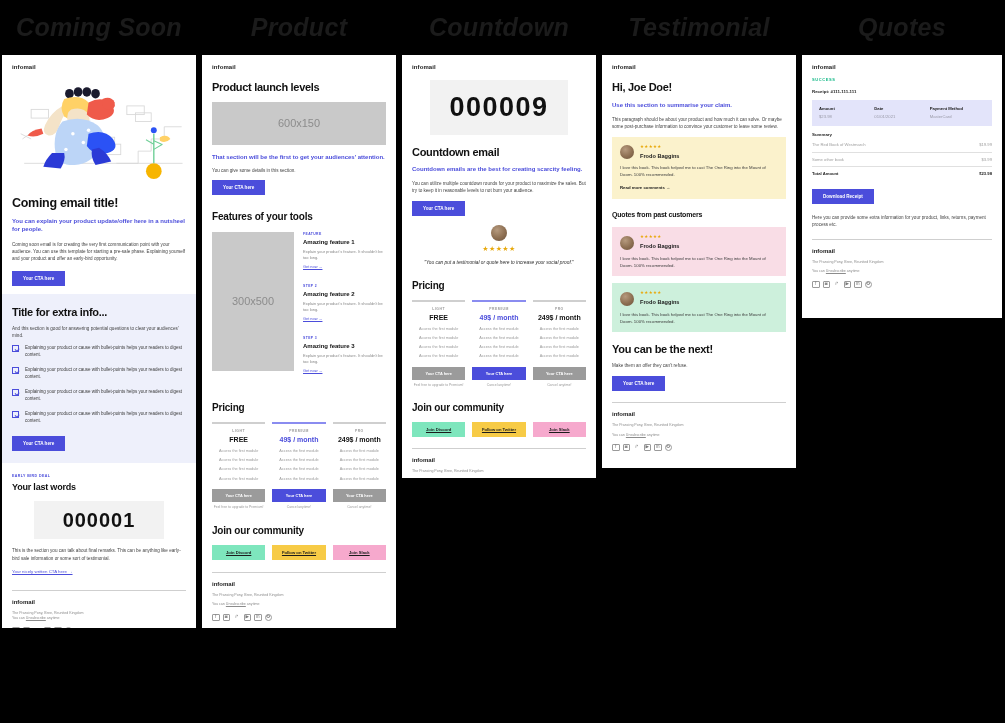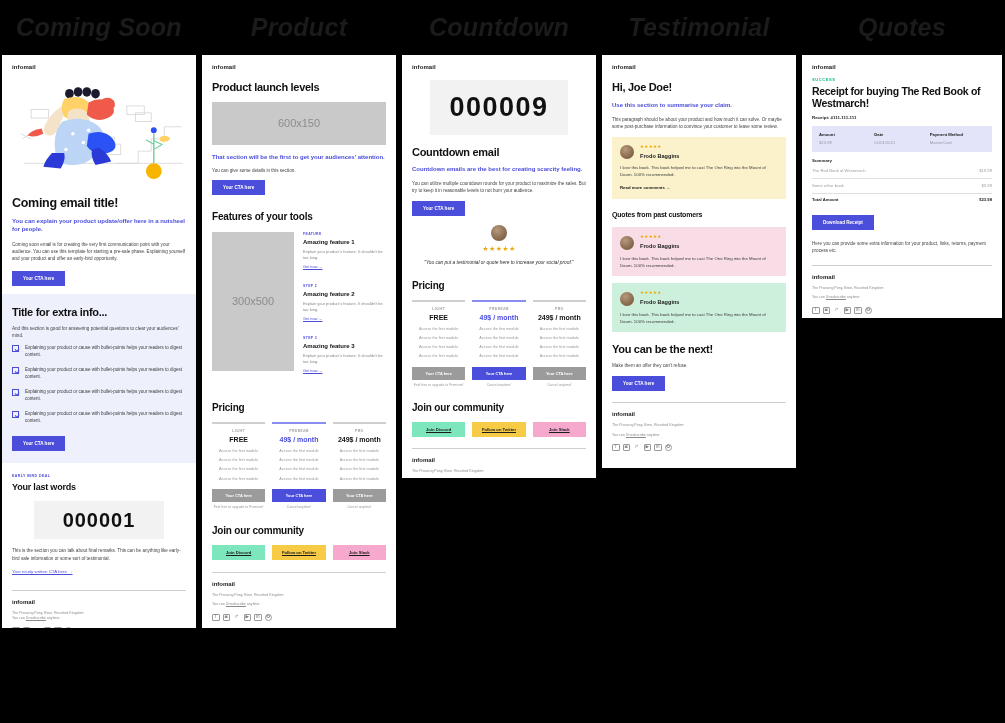--- a/index.html
+++ b/index.html
@@ -478,21 +478,20 @@
           <span class="soc rnd">✪</span>
         </div>
       </div>
     </div>
   </div>
 
   <div class="panel p5">
     <div class="pad">
       <div class="brand">infomail</div>
       <div class="badge">SUCCESS</div>
-      <h2 class="t" style="margin-top:2px;font-size:10.5px">Receipt for buying The Red Book of Westmarch!</h2>
       <div class="rcpt-no">Receipt: #111-111-111</div>
 
       <div class="rtable">
         <div class="rc">
           <div class="rh">Amount</div>
           <div class="rv">$23.98</div>
         </div>
         <div class="rc">
           <div class="rh">Date</div>
           <div class="rv">01/01/2021</div>

